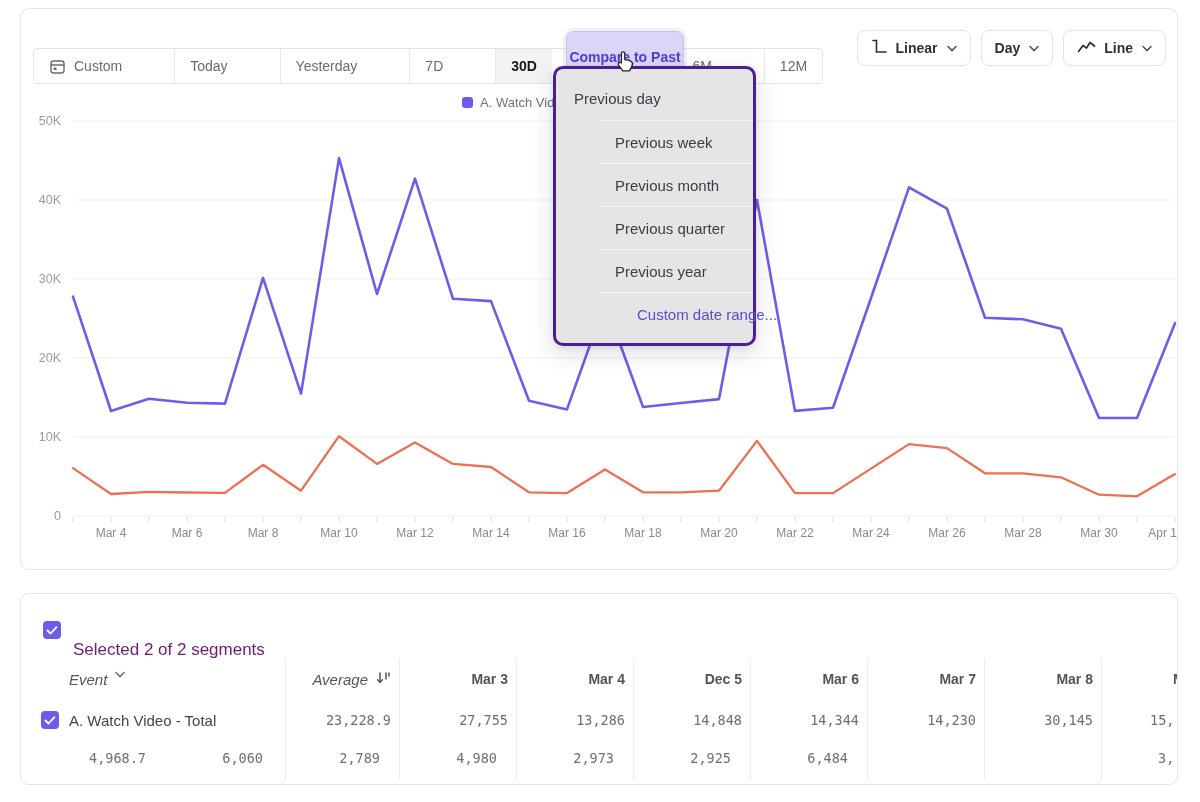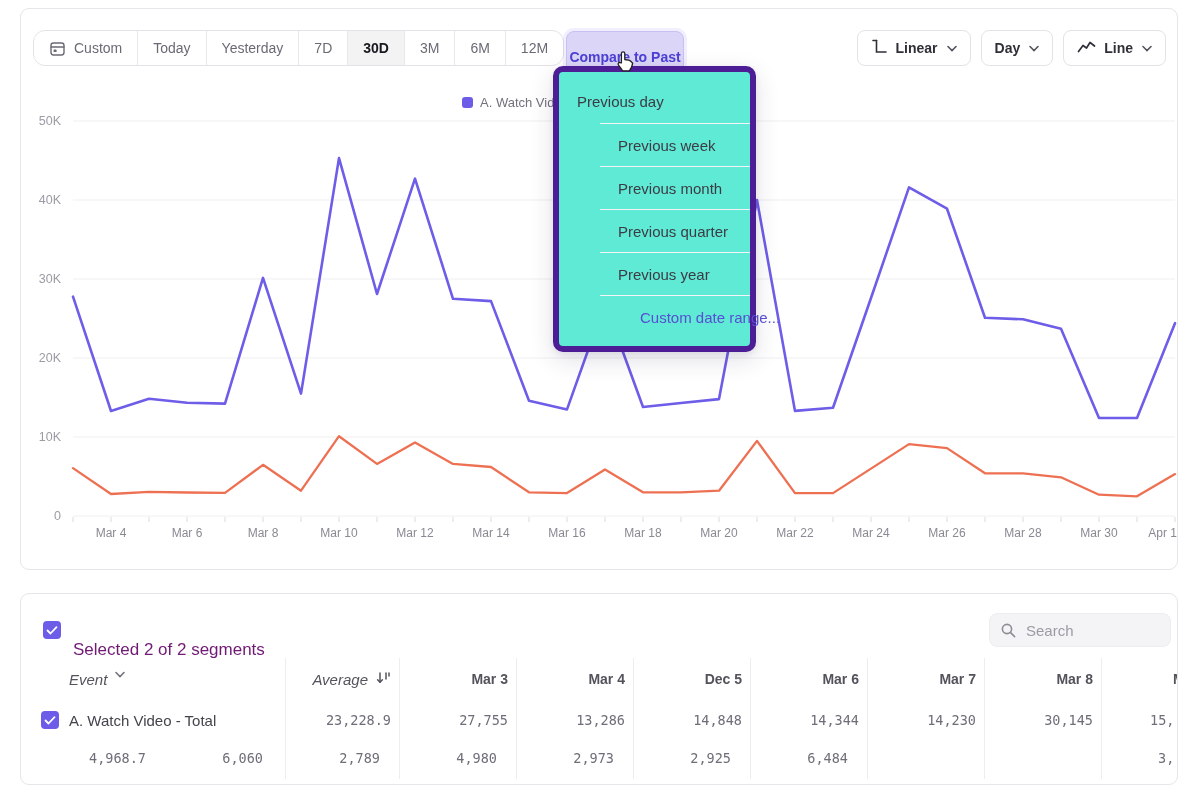--- a/index.html
+++ b/index.html
@@ -3,22 +3,22 @@
 <meta charset="utf-8">
 <style>
   * { margin:0; padding:0; box-sizing:border-box; }
   html,body { width:1200px; height:802px; background:#ffffff; overflow:hidden;
     font-family:"Liberation Sans", sans-serif; color:#3c3b44; }
   .card { position:absolute; background:#fff; border:1px solid #e6e5e9; border-radius:9px; overflow:hidden; }
   #chart-card { left:20px; top:8px; width:1158px; height:562px; }
   #table-card { left:20px; top:593px; width:1158px; height:192px; }
 
   
-  .seg-group { position:absolute; left:12px; top:21px; height:36px; display:flex;
-    border:1px solid #e3e3e7; border-radius:12px; overflow:hidden; background:#fff; }
+  .seg-group { position:absolute; left:12px; top:39px; height:36px; display:flex;
+    border:1px solid #e3e3e7; border-radius:4px; overflow:hidden; background:#fff;gap:37px; }
   .seg { display:flex; align-items:center; justify-content:center; gap:8px; padding:0 15px;
     font-size:14px; color:#6b6a74; border-left:1px solid #e9e9ec; cursor:pointer; white-space:nowrap; }
   .seg:first-child { border-left:none; }
   .seg.active { background:#f3f3f4; color:#18171d; font-weight:bold; }
   .compare-btn { position:absolute; left:545px; top:22px; width:118px; height:52px;
     background:#dbd5f7; color:#4c40d6; border:1px solid #c9c0f2; border-radius:8px;
     font-size:14px; font-weight:bold; font-family:inherit; cursor:pointer;
     box-shadow:0 0 0 3px rgba(120,100,240,.10); }
   .right-group { position:absolute; right:11px; top:21px; display:flex; gap:10px; }
   .tb-btn { display:flex; align-items:center; gap:8px; height:36px; padding:0 13px;
@@ -28,21 +28,21 @@
 
   
   #legend { position:absolute; left:441px; top:86px; display:flex; align-items:center; gap:7px; z-index:1; }
   #legend .swatch { width:11px; height:11px; border-radius:3px; background:#6c5ce7; }
   #legend .lbl { font-size:13px; color:#73717c; white-space:nowrap; }
 
   #chart-svg { position:absolute; left:0; top:0; z-index:2; pointer-events:none; }
 
   
   #compare-menu { position:absolute; left:553px; top:66px; width:203px; z-index:20;
-    background:#5eead4; border:6px solid #4c1d95; border-radius:10px; padding:8px 0;
+    background:#e5e5e5; border:3px solid #4c1d95; border-radius:10px; padding:8px 0;
     box-shadow:0 8px 24px rgba(40,35,80,.14), 0 2px 6px rgba(40,35,80,.08); }
   .menu-item { height:43px; line-height:43px; padding:0 18px; font-size:15px; color:#3d3b45;
     cursor:pointer; white-space:nowrap; }
   .menu-item + .menu-item { border-top:1px solid #f4f4f6;margin-left:41px; }
   .menu-item.custom { color:#574ed2; display:flex; align-items:center; justify-content:space-between;padding-left:40px; }
 
   #cursor { position:absolute; left:613px; top:50px; z-index:30; }
 
   
   #segments-bar { position:absolute; left:0; top:19px; width:100%; height:34px;
@@ -230,29 +230,20 @@
 
 <div class="card" id="table-card">
   <div id="segments-bar">
     <span class="checkbox" id="select-all-checkbox" style="background: rgb(108, 92, 231);">
         <svg width="12" height="11" viewBox="0 0 16 14" fill="none" stroke="#fff" stroke-width="2.4" stroke-linecap="round" stroke-linejoin="round">
           <polyline points="2,7 6,11 14,2.5"></polyline>
         </svg>
       </span>
     <span id="selected-text">Selected 2 of 2 segments</span>
   </div>
-  <div id="search-box">
-    <span style="display:flex;">
-      <svg width="17" height="17" viewBox="0 0 17 17" fill="none" stroke="#8e8d96" stroke-width="1.6" stroke-linecap="round">
-        <circle cx="7" cy="7" r="4.6"></circle>
-          <path d="M10.6 10.6 L14.6 14.6"></path>
-      </svg>
-    </span>
-    <input type="text" placeholder="Search" style="">
-  </div>
   <div id="table-body">
       <div class="trow" style="top: 66px;">
         <div class="c-event hdr-label">
           <span style="margin-left:28px">Event</span>
     <svg width="10" height="7" viewBox="0 0 10 7" fill="none" stroke="#75747c" stroke-width="1.6" stroke-linecap="round">
             <polyline points="1,1.5 5,5.5 9,1.5"></polyline>
           </svg>
         </div>
         <div class="c-avg hdr-label">
           <span>Average</span>

